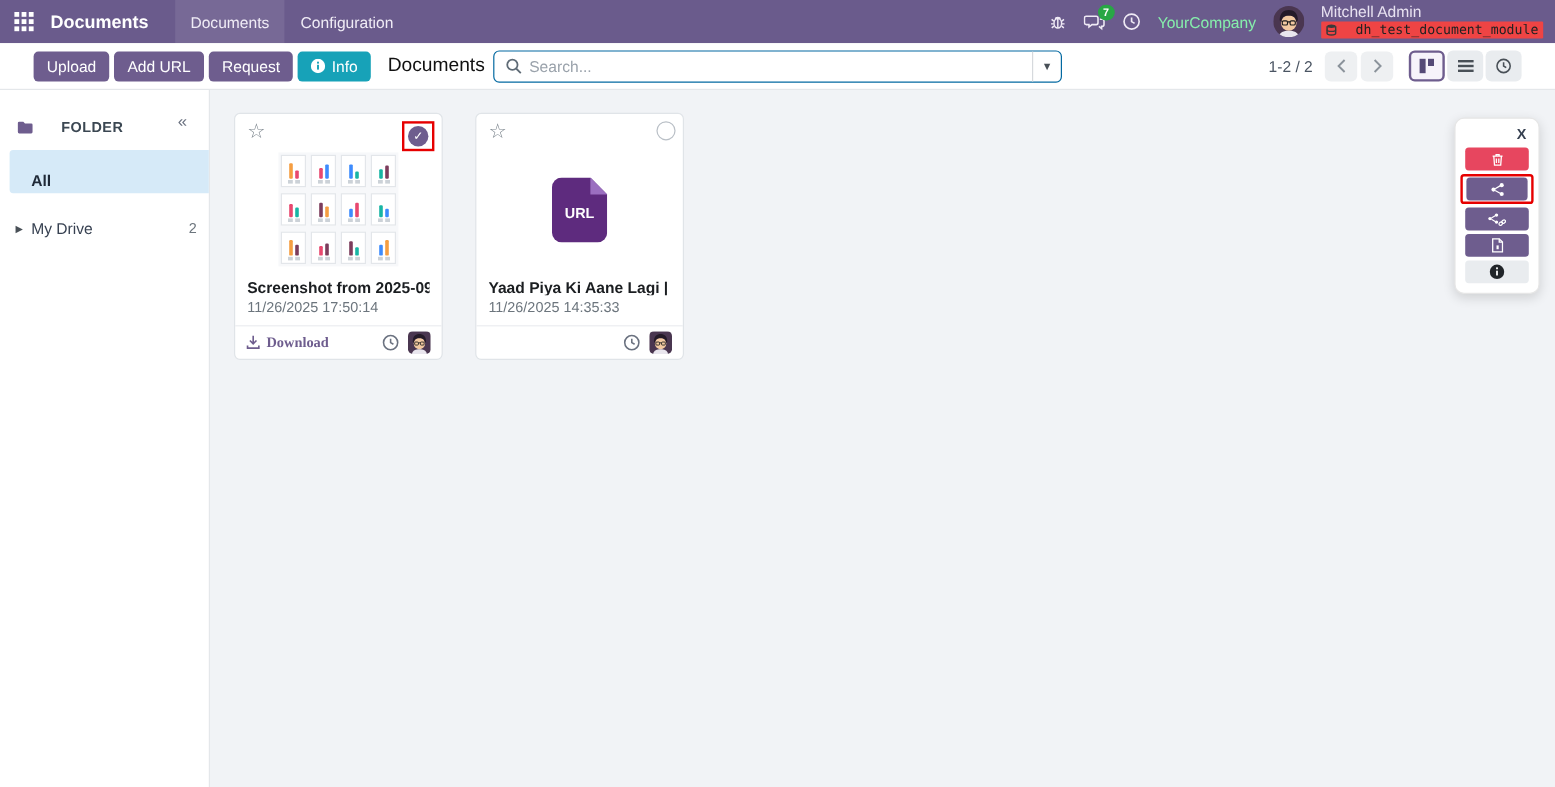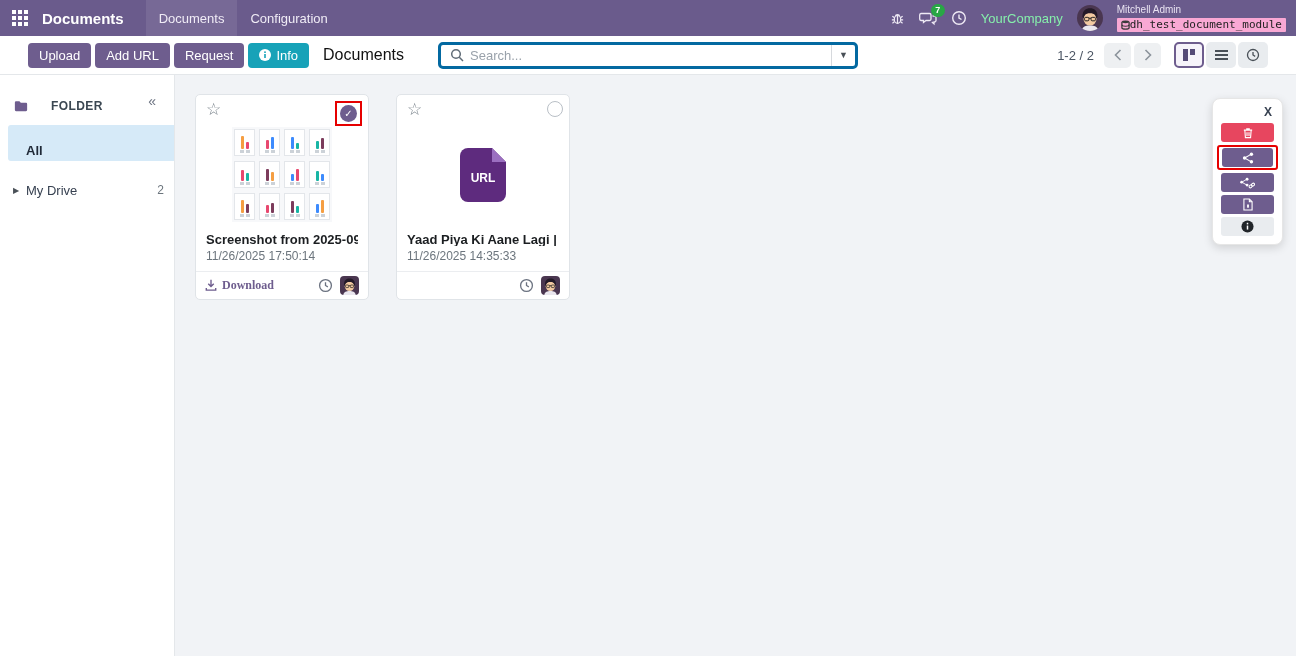--- a/index.html
+++ b/index.html
@@ -25,41 +25,41 @@
   .nav-right { margin-left:auto; display:flex; align-items:center; gap:14px; }
   .nav-ico { position:relative; display:flex; align-items:center; cursor:pointer; }
   .badge-green {
     position:absolute; top:-6px; right:-8px; background:#28a745; color:#fff;
     font-size:9px; line-height:13px; min-width:14px; text-align:center;
     border-radius:8px; padding:0 3px; font-weight:bold;
   }
   .company-name { font-size:13px; color:#86efac; cursor:pointer; }
   .nav-avatar { width:26px; height:26px; border-radius:50%; overflow:hidden; flex:0 0 auto; cursor:pointer; }
   .user-block { display:flex; flex-direction:column; justify-content:center; line-height:12px; cursor:pointer; }
-  .user-name { font-size:10px; color:#e8e2f1; margin-bottom:2px; }
+  .user-name { font-size:13px; color:#e8e2f1; margin-bottom:2px; }
   .db-badge {
-    background:#f9a8d4; color:#222; font-family:"DejaVu Sans Mono", monospace;
-    font-size:11px; padding:1px 4px; display:flex; align-items:center; gap:0;
+    background:#ef4444; color:#222; font-family:"DejaVu Sans Mono", monospace;
+    font-size:11px; padding:1px 4px; display:flex; align-items:center; gap:16px;
     border-radius:1px; white-space:nowrap;
   }
   
   .control-panel {
     height:39px; background:#fff; border-bottom:1px solid #e4e7ea;
     display:flex; align-items:center; padding:0 28px; position:relative;
   }
   .btn {
     border:none; color:#fff; background:#6e5d8e; border-radius:4px;
     height:25px; padding:0 11px; font-size:13px; font-family:inherit;
     margin-right:4px; cursor:pointer; display:inline-flex; align-items:center; gap:5px;
   }
   .btn-info { background:#17a2b8; }
   .breadcrumb { font-size:16px; margin-left:10px; color:#111; }
   .searchbox {
     position:absolute; left:50%; transform:translateX(-50%);
-    width:420px; height:27px; border:3px solid #0369a1; border-radius:5px;
+    width:474px; height:27px; border:1px solid #0369a1; border-radius:5px;
     background:#fff; display:flex; align-items:center;
   }
   .searchbox input {
     flex:1; border:none; outline:none; font-size:13px; color:#333;
     font-family:inherit; background:transparent; padding:0 6px;
   }
   .searchbox input::placeholder { color:#9aa2ab; }
   .search-mag { margin-left:9px; display:flex; }
   .search-caret {
     width:24px; height:100%; border-left:1px solid #d6d9dd; display:flex;

